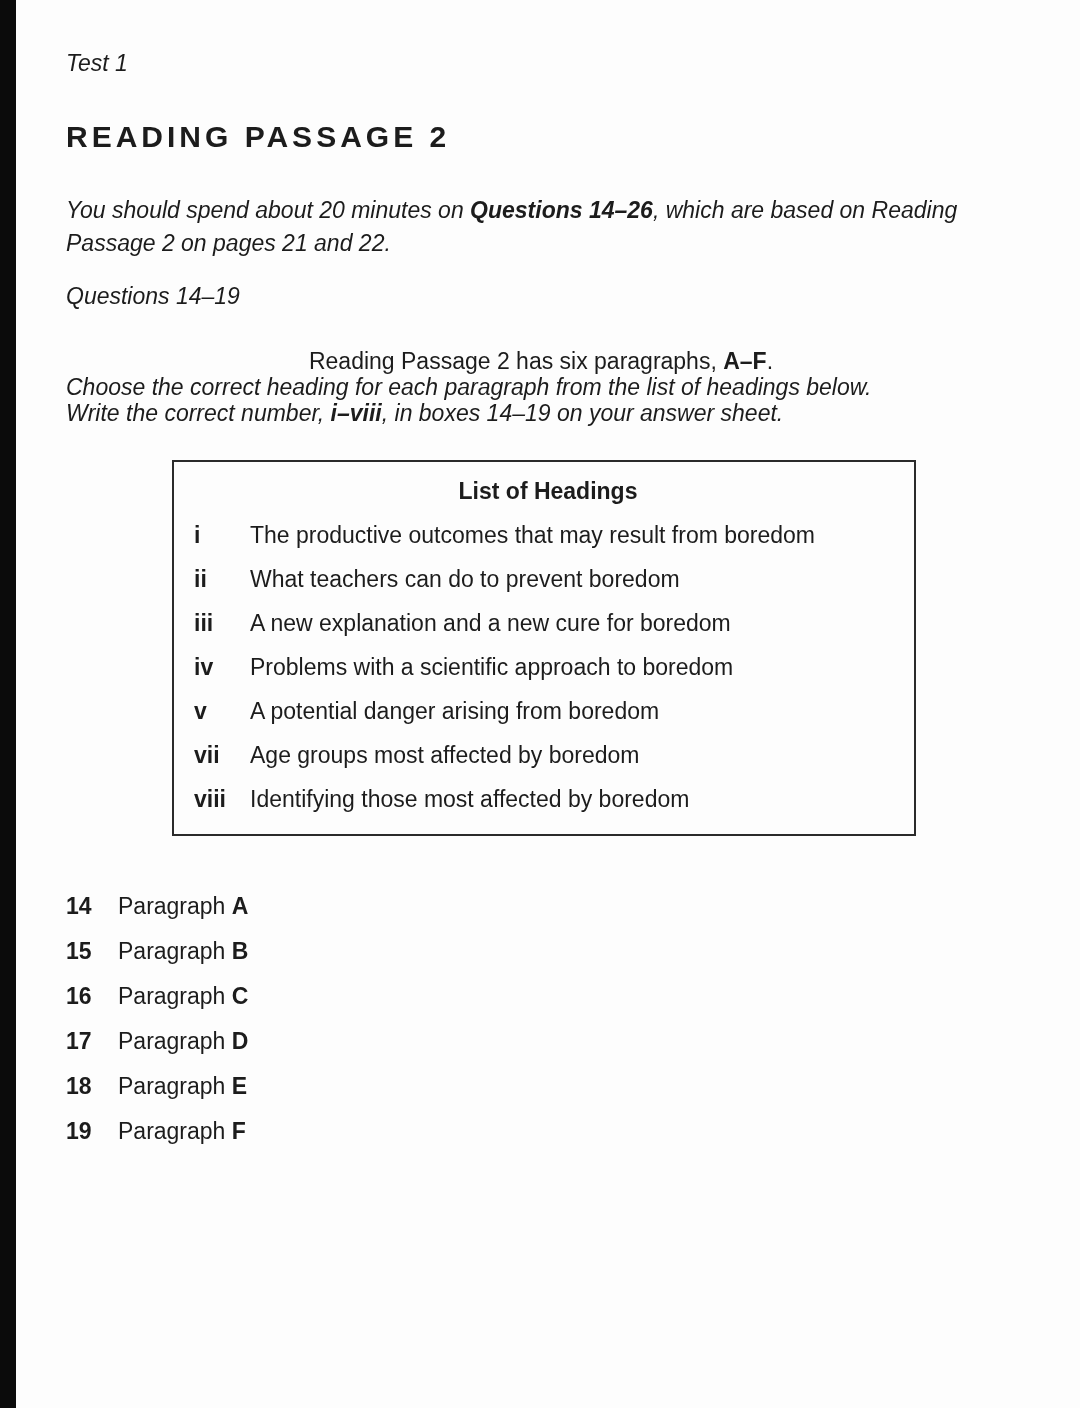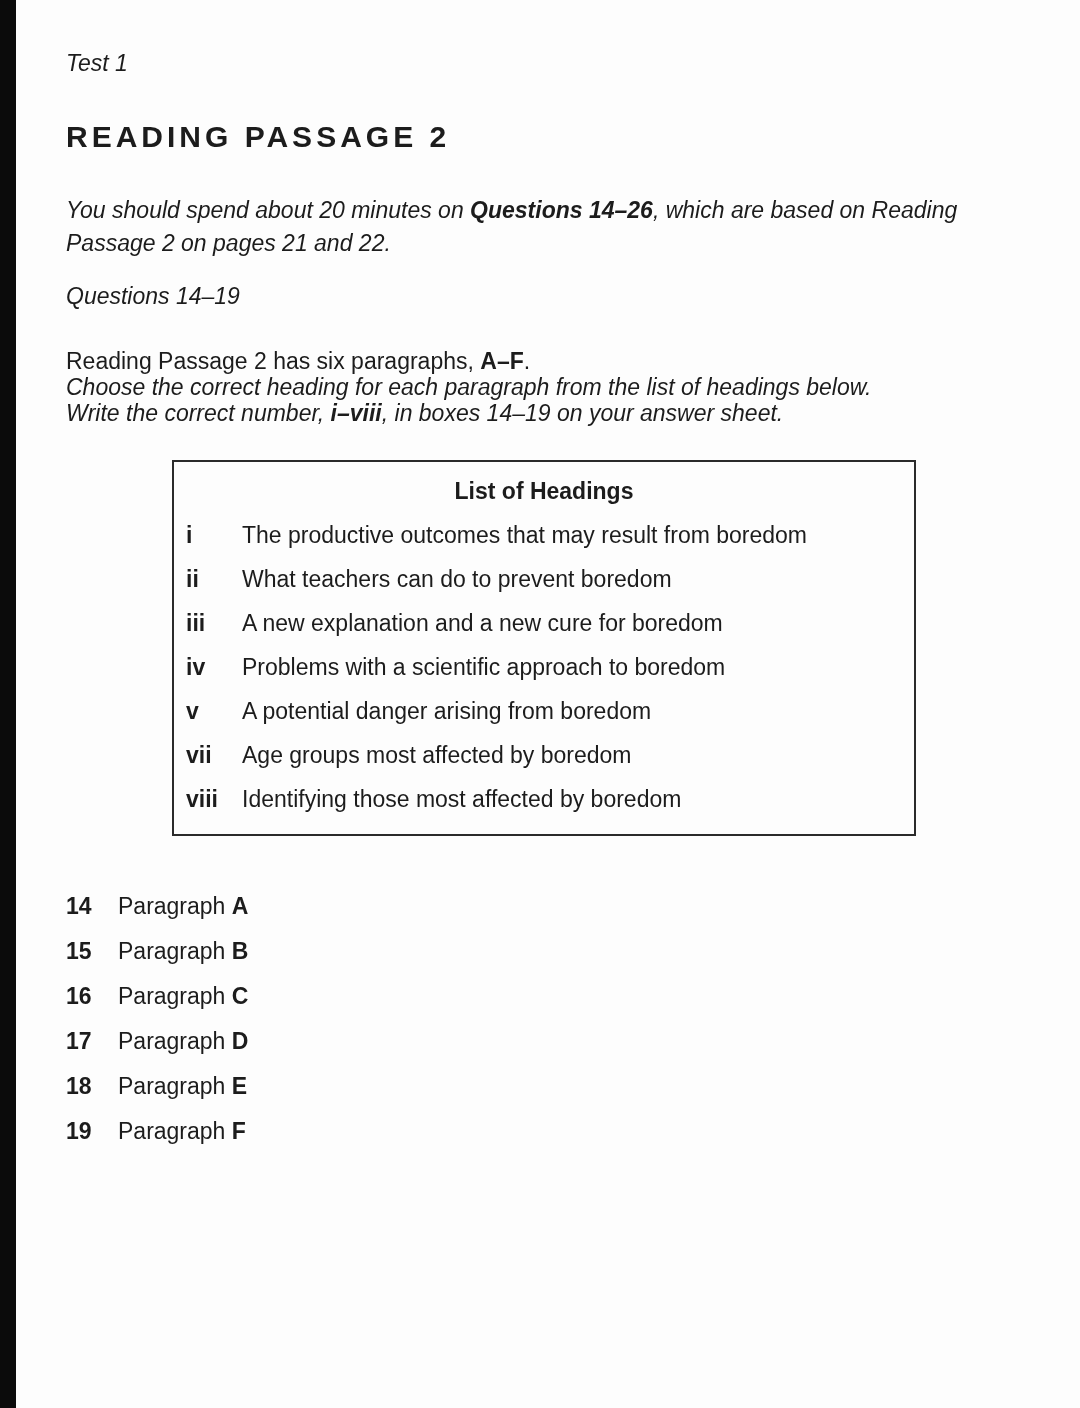--- a/index.html
+++ b/index.html
@@ -45,32 +45,33 @@
   .questions-range {
     margin-top: 23px;
     font-style: italic;
     font-size: 23px;
     line-height: 26px;
   }
   .six-paragraphs {
     margin-top: 39px;
     font-size: 23px;
     line-height: 26px;
+    text-align: center;
   }
   .choose-line, .write-line {
     font-style: italic;
     font-size: 23px;
     line-height: 26px;
   }
   .headings-box {
     margin-top: 34px;
     margin-left: 106px;
     width: 744px;
     border: 2px solid #2b2b2b;
-    padding: 16px 12px 22px 12px;
+    padding: 16px 12px 22px 20px;
     background: transparent;
   }
   .headings-title {
     text-align: center;
     font-weight: bold;
     font-size: 23px;
     line-height: 26px;
   }
   .heading-item {
     display: flex;

